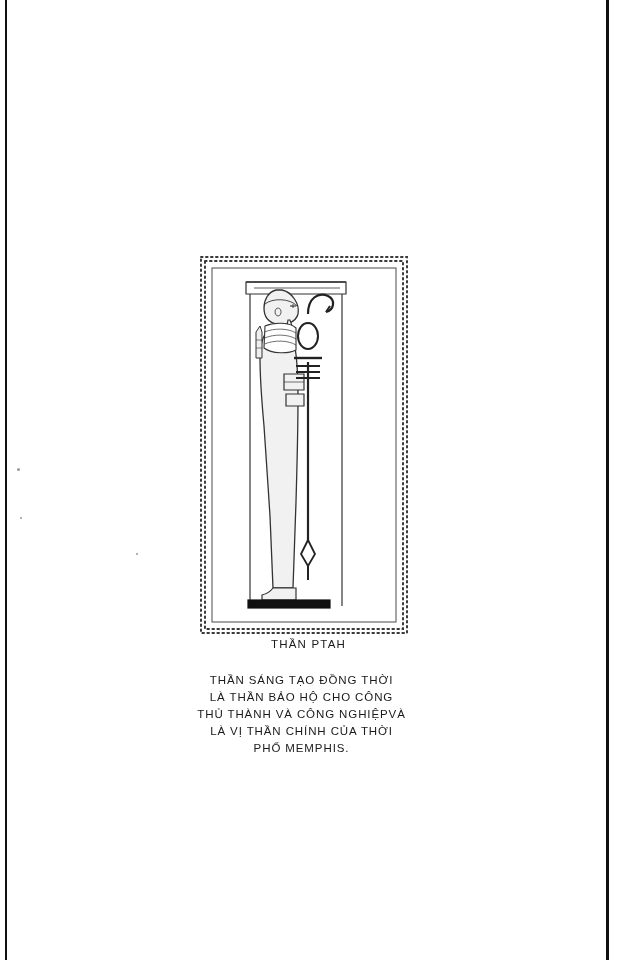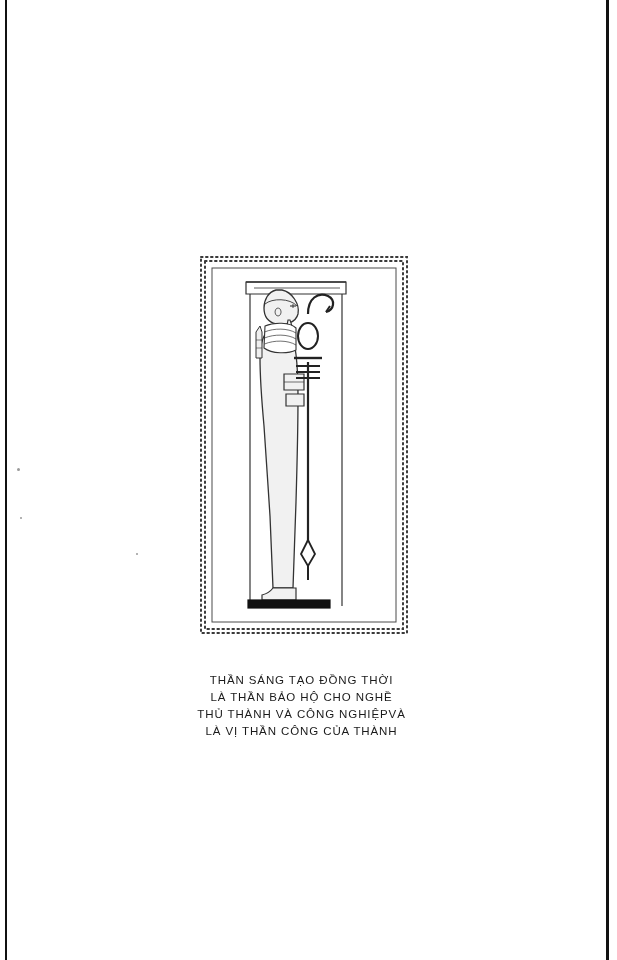--- a/index.html
+++ b/index.html
@@ -162,21 +162,23 @@
         <path d="M110 286 L103 300 L110 312 L117 300 Z" fill="#ffffff" stroke="#222222" stroke-width="1.8"></path>
         <path d="M110 312 L110 326" stroke="#222222" stroke-width="2"></path>
 
         <path d="M75 334 C72 338 68 340 64 341 L64 346 L98 346 L98 334 Z" fill="#f1f1f1" stroke="#333333" stroke-width="1.2"></path>
 
         <rect x="50" y="346" width="82" height="8" fill="#111111" stroke="#111111"></rect>
       </g>
     </svg>
   </div>
 
+  <div class="caption-title">THẦN PTAH</div>
 
   <div class="caption-body">
     <span class="line">THẦN SÁNG TẠO ĐỒNG THỜI</span>
-    <span class="line">LÀ THẦN BẢO HỘ CHO NGHỀ</span>
+    <span class="line">LÀ THẦN BẢO HỘ CHO CÔNG</span>
     <span class="line">THỦ THÀNH VÀ CÔNG NGHIỆPVÀ</span>
-    <span class="line">LÀ VỊ THẦN CÔNG CỦA THÀNH</span>
+    <span class="line">LÀ VỊ THẦN CHÍNH CỦA THỜI</span>
+    <span class="line">PHỐ MEMPHIS.</span>
   </div>
 
 </div>
 
 </body></html>

